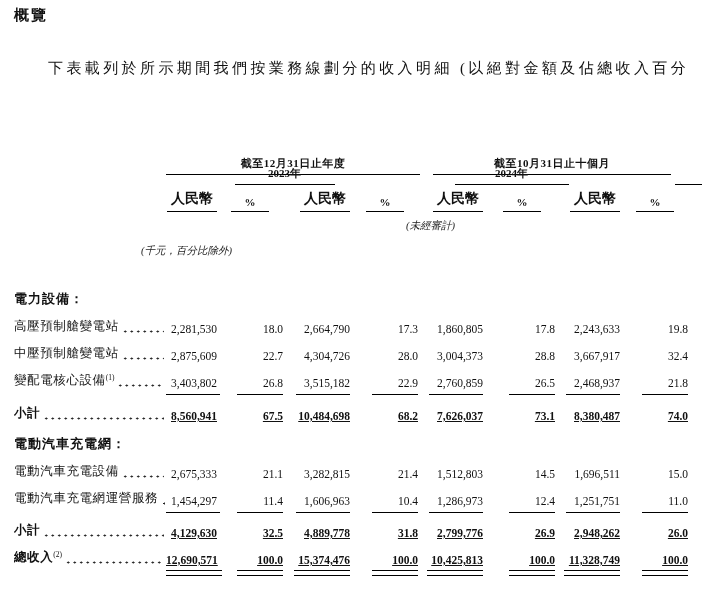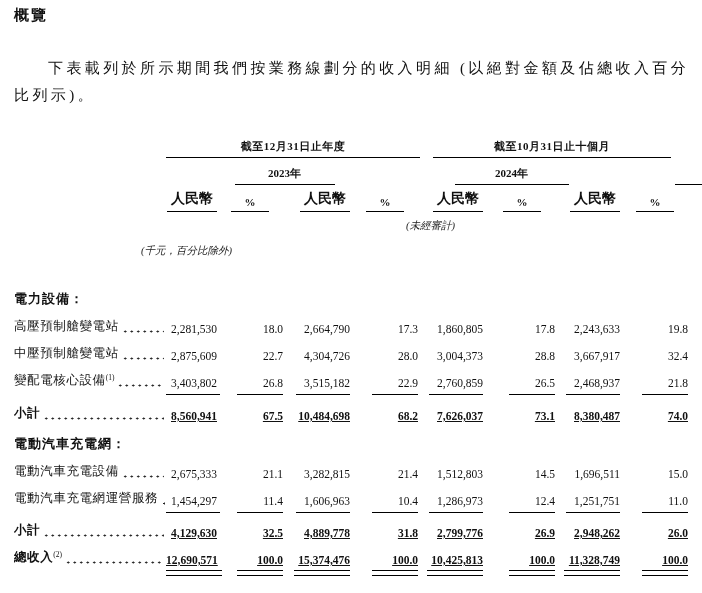--- a/index.html
+++ b/index.html
@@ -16,21 +16,21 @@
   .intro .l1{padding-left:34px;letter-spacing:3.4px;white-space:nowrap;}
   .intro .l2{letter-spacing:3.4px;}
 
   .tbl{position:absolute;left:14px;top:139px;width:676px;}
   .grid{display:grid;grid-template-columns:152px 51px 68px 65px 70px 63px 74px 63px 70px;align-items:end;}
 
   .row-period{height:16px;}
   .p1{grid-column:2 / span 4;}
   .p2{grid-column:6 / span 4;}
   .pbox{border-bottom:1px solid #000;text-align:center;font-weight:bold;font-size:11px;padding-bottom:3px;letter-spacing:0.5px;}
-  .p2 .pbox{margin-left:13px;margin-right:19px;}
+  .p2 .pbox{margin-left:13px;margin-right:19px;margin-top:17px;}
 
   .row-year{height:30px;gap:44px;}
   .yc{display:flex;justify-content:center;}
   .y1{grid-column:2 / span 2;}
   .y2{grid-column:4 / span 2;}
   .y3{grid-column:6 / span 2;}
   .y4{grid-column:8 / span 2;}
   .ybox{border-bottom:1px solid #000;text-align:center;font-weight:bold;font-size:11px;padding-bottom:3px;width:100px;position:relative;}
   .y1 .ybox{left:-7px;}
   .y2 .ybox{left:5px;width:114px;}
@@ -80,21 +80,20 @@
 </style>
 </head>
 <body>
 
 <div class="doc">
 
   <div class="heading">概覽</div>
 
   <div class="intro">
     <div class="l1">下表載列於所示期間我們按業務線劃分的收入明細 (以絕對金額及佔總收入百分</div>
-    <div class="l2">比列示)。</div>
   </div>
 
   <div class="tbl">
 
     <div class="grid row-period">
       <div class="p1">
         <div class="pbox">截至12月31日止年度</div>
       </div>
       <div class="p2">
         <div class="pbox">截至10月31日止十個月</div>

